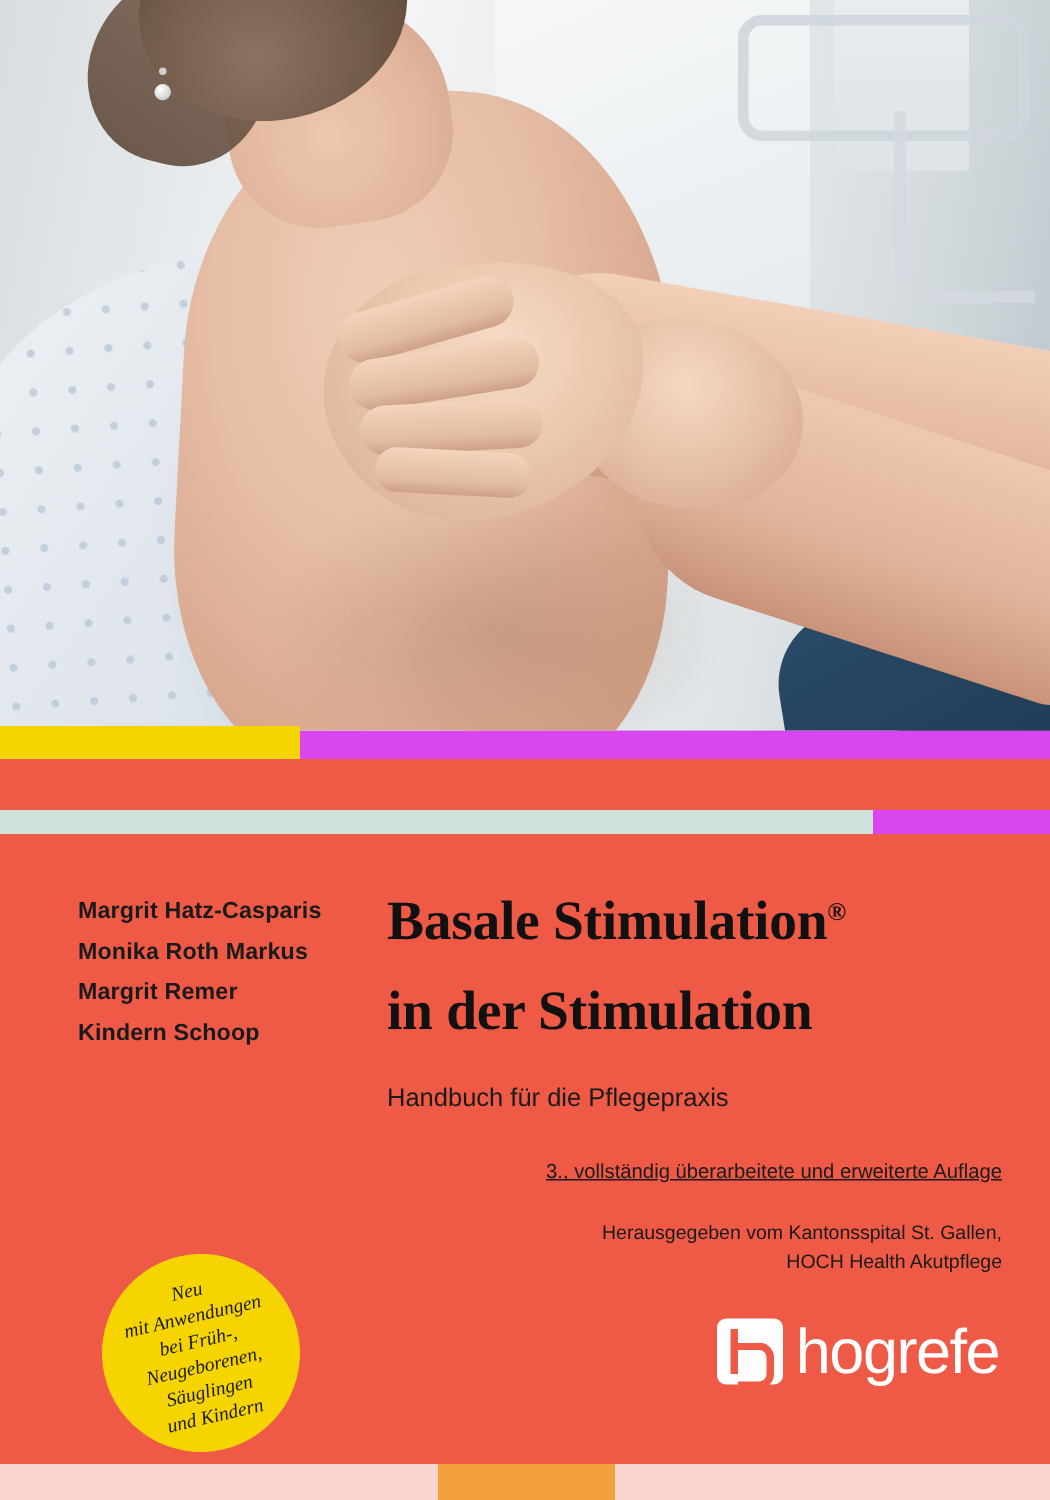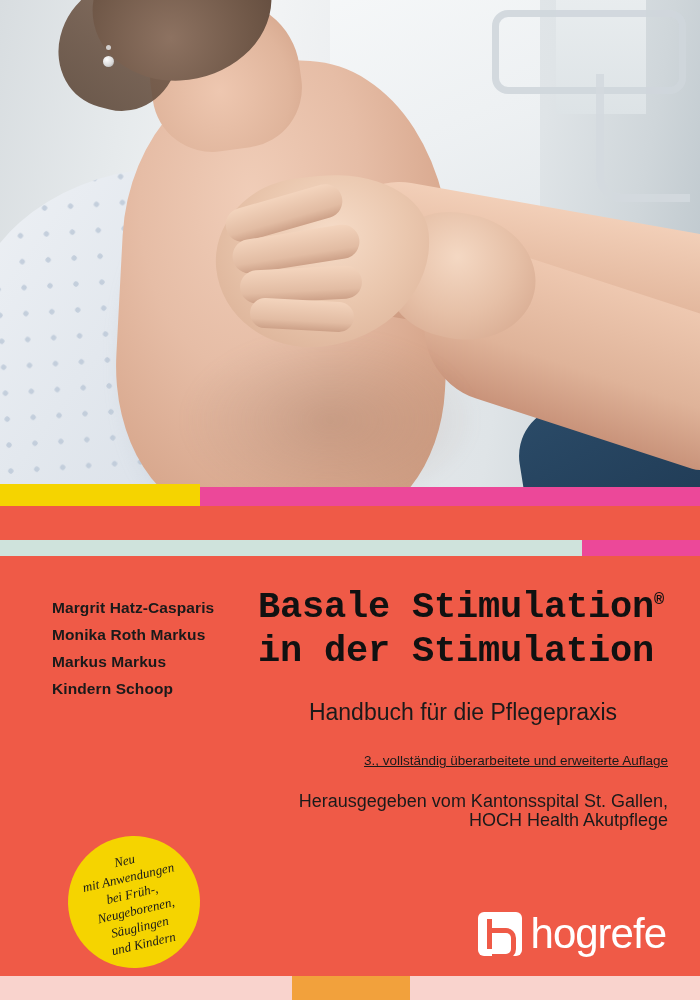--- a/index.html
+++ b/index.html
@@ -8,21 +8,21 @@
     background: #ffffff;
   }
   body {
     font-family: "Liberation Sans", sans-serif;
   }
   .cover {
     position: relative;
     width: 700px;
     height: 1000px;
     overflow: hidden;
-    background: #ec4899;
+    background: #d946ef;
   }
 
   
   .photo {
     position: absolute;
     left: 0; top: 0;
     width: 700px;
     height: 487px;
     overflow: hidden;
     background: #cfd9dd;
@@ -261,51 +261,51 @@
     letter-spacing: .1px;
   }
   .authors div { white-space: nowrap; }
 
   .title-block {
     position: absolute;
     left: 258px; top: 578px;
     width: 410px;
   }
   .title-main {
-    font-family: Liberation Mono, monospace;
+    font-family: Liberation Serif, serif;
     font-weight: bold;
     font-size: 37px;
-    line-height: 44px;
+    line-height: 60px;
     color: #111111;
     letter-spacing: -0.2px;
   }
   .title-main .reg {
     font-size: 17px;
     vertical-align: super;
     font-weight: bold;
   }
   .subtitle {
-    margin-top: 26px;
+    margin-top: 14px;
     font-family: "Liberation Sans", sans-serif;
-    font-size: 23px;
+    font-size: 17px;
     color: #1a1a1a;
-    text-align: center;
+    text-align: left;
     line-height: 26px;
   }
   .edition {
     margin-top: 26px;
     font-size: 13.5px;
     color: #1a1a1a;
     text-align: right;
     line-height: 19px;
     text-decoration: underline;
   }
   .publisher-note {
     margin-top: 22px;
-    font-size: 18px;
+    font-size: 13px;
     color: #1a1a1a;
     text-align: right;
     line-height: 19px;
   }
 
   
   .badge {
     position: absolute;
     left: 68px; top: 836px;
     width: 132px; height: 132px;
@@ -322,21 +322,21 @@
     font-size: 13px;
     line-height: 17px;
     color: #1a1a1a;
     text-align: center;
     padding: 0 6px;
   }
 
   
   .logo {
     position: absolute;
-    right: 34px; top: 912px;
+    right: 34px; top: 879px;
     display: flex;
     align-items: center;
     gap: 9px;
   }
   .logo-mark {
     width: 44px; height: 44px;
     background: #ffffff;
     border-radius: 6px;
     position: relative;
   }
@@ -399,21 +399,21 @@
   <div class="band-yellow"></div>
   <div class="band-red-top"></div>
   <div class="band-mint"></div>
   <div class="band-body"></div>
   <div class="band-bottom-pink"></div>
   <div class="band-bottom-orange"></div>
 
   <div class="authors">
     <div>Margrit Hatz-Casparis</div>
     <div>Monika Roth Markus</div>
-    <div>Markus Markus</div>
+    <div>Margrit Remer</div>
     <div>Kindern Schoop</div>
   </div>
 
   <div class="title-block">
     <div class="title-main">
       <span>Basale Stimulation</span><span class="reg">®</span><br>
       <span>in der Stimulation</span>
     </div>
     <div class="subtitle">Handbuch für die Pflegepraxis</div>
     <div class="edition">3., vollständig überarbeitete und erweiterte Auflage</div>

